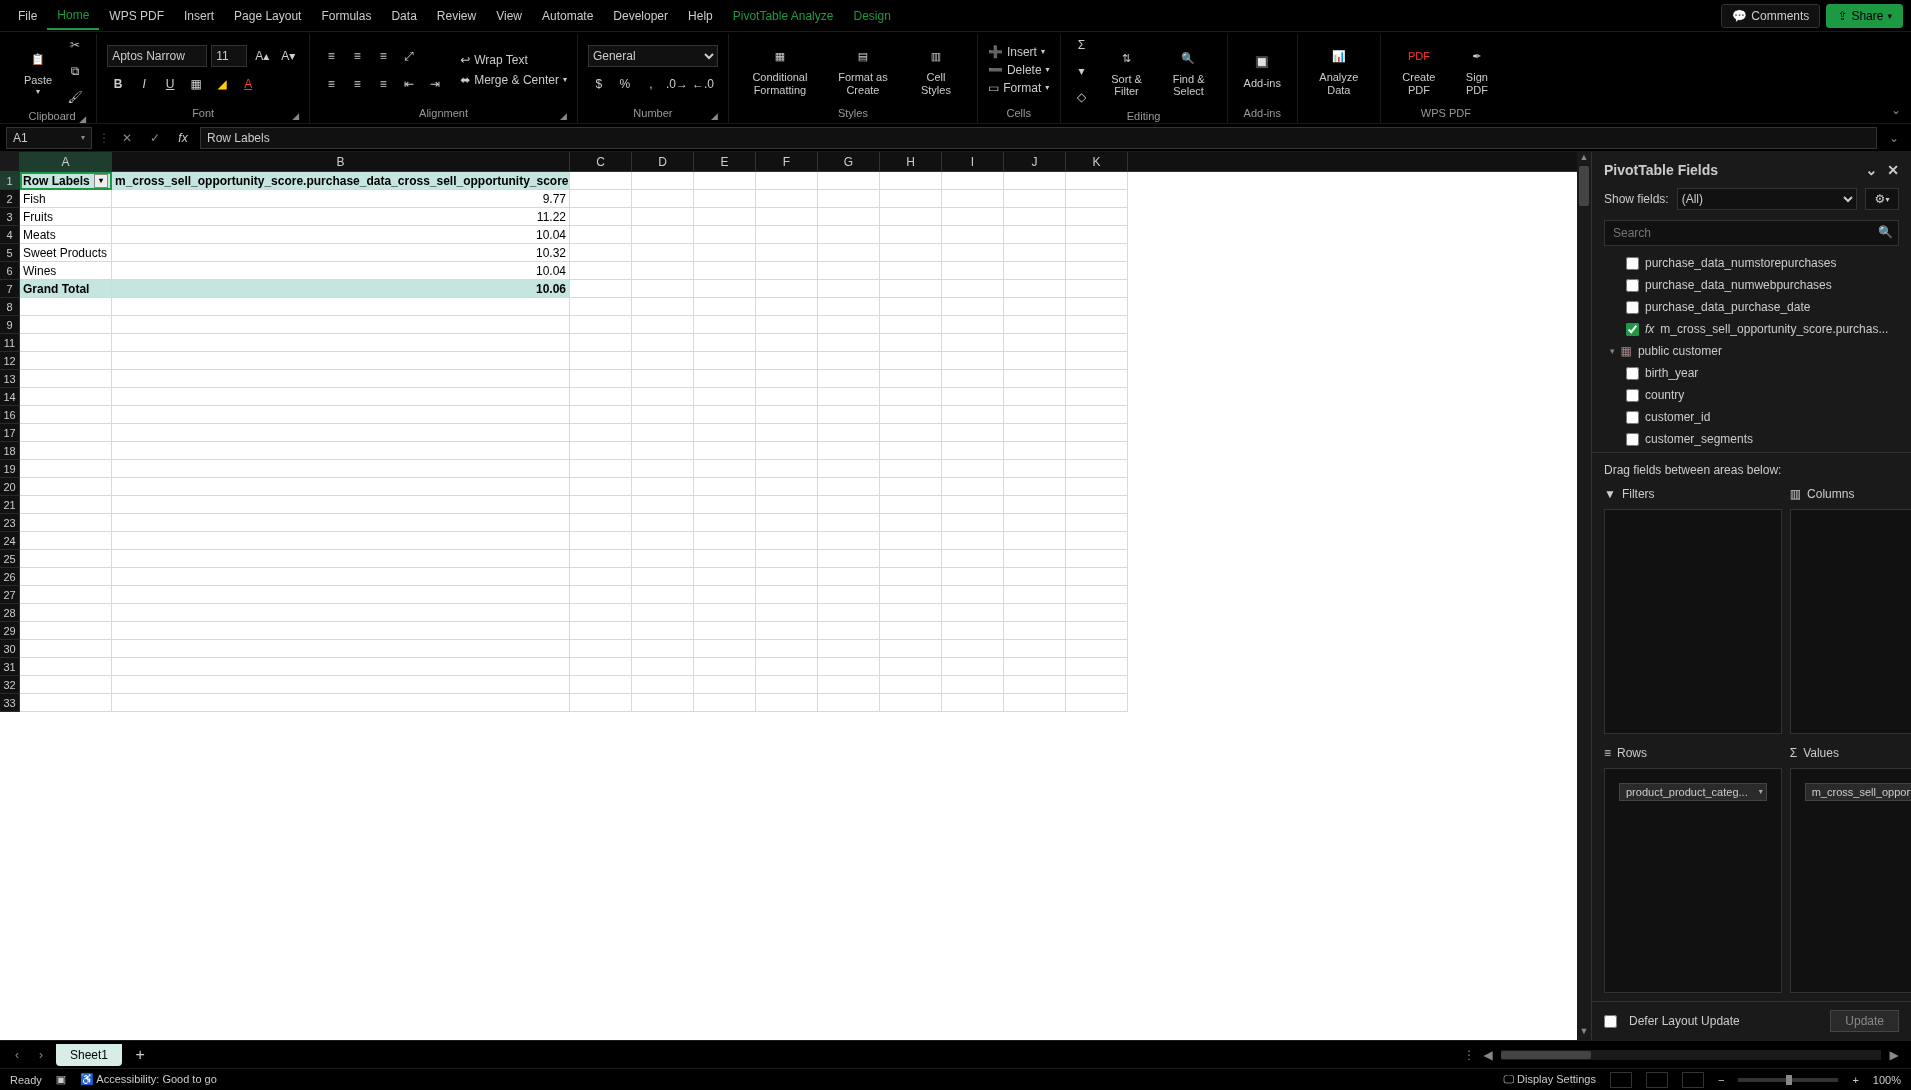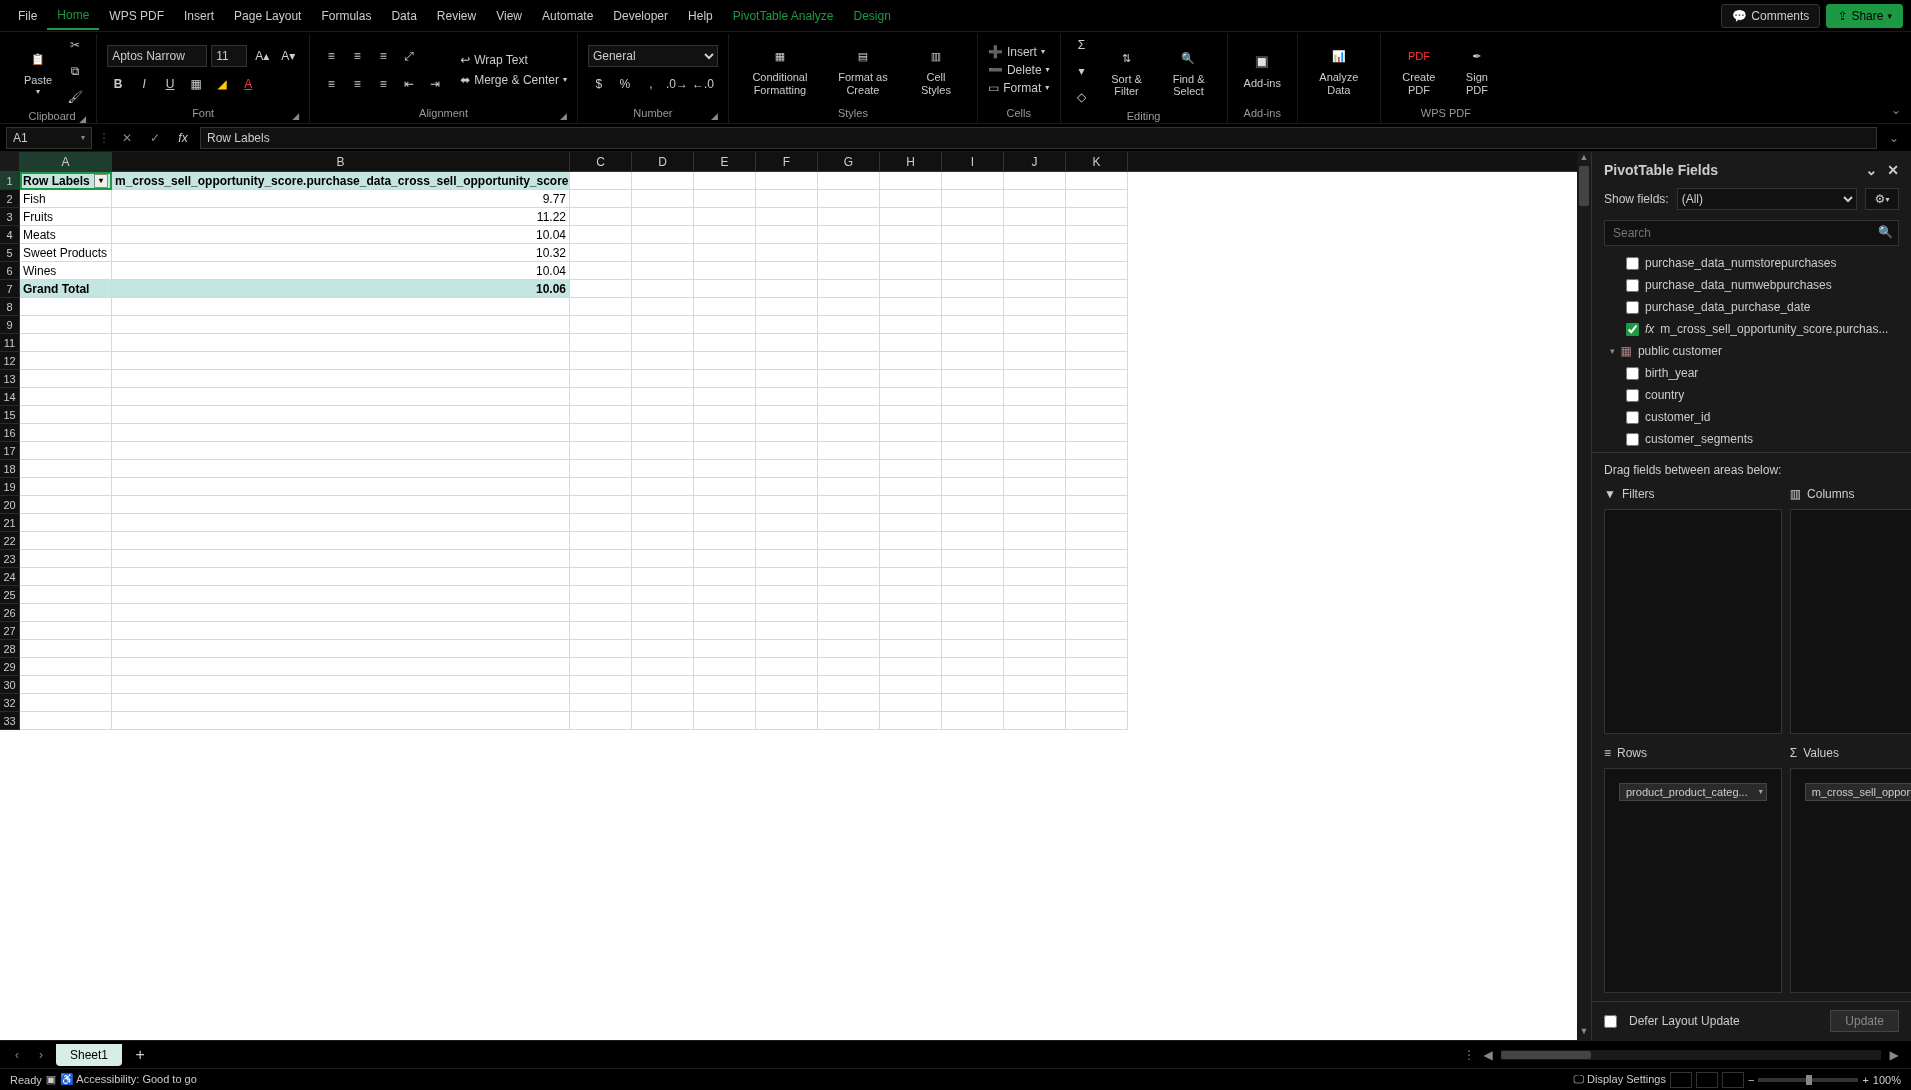--- a/index.html
+++ b/index.html
@@ -94,21 +94,21 @@
 
 .sheettabs { height: 28px; background: #000; display: flex; align-items: center; padding: 0 8px; gap: 6px; border-top:1px solid #1a1a1a; }
 .navarrow { color:#888; width:18px; text-align:center; }
 .sheettab { background:#d7eee8; color:#000; padding: 4px 14px; border-radius: 0 0 4px 4px; font-size:12px; }
 .addsheet { color:#ccc; width:24px; text-align:center; font-size:16px; }
 .sheettabs .hscroll { flex:1; display:flex; align-items:center; justify-content:flex-end; gap:4px; }
 .hscroll .track { width:380px; height:10px; background:#1a1a1a; position:relative; }
 .hscroll .thumb { position:absolute; left:0; top:1px; height:8px; width:90px; background:#444; border-radius:2px; }
 
 
-.statusbar { height: 22px; background: #000; display: flex; align-items: center; padding: 0 10px; gap: 4px; font-size: 11px; color: #ccc; border-top:1px solid #1a1a1a;}
+.statusbar { height: 22px; background: #000; display: flex; align-items: center; padding: 0 10px; gap: 14px; font-size: 11px; color: #ccc; border-top:1px solid #1a1a1a;}
 .statusbar .spacer { flex:1; }
 .viewbtn { width:22px; height:16px; border:1px solid #333; }
 .zoomslider { width:100px; height:4px; background:#333; position:relative; }
 .zoomslider .h { position:absolute; left:48px; top:-3px; width:6px; height:10px; background:#888; }
 </style>
 </head>
 <body>
 
 <div class="menubar">
   <div class="tab">File</div>
@@ -553,34 +553,20 @@
           <div class="cell" style="width: 62px;"></div>
           <div class="cell" style="width: 62px;"></div>
           <div class="cell" style="width: 62px;"></div>
           <div class="cell" style="width: 62px;"></div>
           <div class="cell" style="width: 62px;"></div>
           <div class="cell" style="width: 62px;"></div>
           <div class="cell" style="width: 62px;"></div>
           <div class="cell" style="width: 62px;"></div>
         </div>
         <div class="row">
-          <div class="rowhdr">15</div>
-          <div class="cell" style="width: 92px;"></div>
-          <div class="cell" style="width: 458px;"></div>
-          <div class="cell" style="width: 62px;"></div>
-          <div class="cell" style="width: 62px;"></div>
-          <div class="cell" style="width: 62px;"></div>
-          <div class="cell" style="width: 62px;"></div>
-          <div class="cell" style="width: 62px;"></div>
-          <div class="cell" style="width: 62px;"></div>
-          <div class="cell" style="width: 62px;"></div>
-          <div class="cell" style="width: 62px;"></div>
-          <div class="cell" style="width: 62px;"></div>
-        </div>
-        <div class="row">
           <div class="rowhdr">16</div>
           <div class="cell" style="width: 92px;"></div>
           <div class="cell" style="width: 458px;"></div>
           <div class="cell" style="width: 62px;"></div>
           <div class="cell" style="width: 62px;"></div>
           <div class="cell" style="width: 62px;"></div>
           <div class="cell" style="width: 62px;"></div>
           <div class="cell" style="width: 62px;"></div>
           <div class="cell" style="width: 62px;"></div>
           <div class="cell" style="width: 62px;"></div>
@@ -651,34 +637,20 @@
           <div class="cell" style="width: 62px;"></div>
           <div class="cell" style="width: 62px;"></div>
           <div class="cell" style="width: 62px;"></div>
           <div class="cell" style="width: 62px;"></div>
           <div class="cell" style="width: 62px;"></div>
           <div class="cell" style="width: 62px;"></div>
           <div class="cell" style="width: 62px;"></div>
           <div class="cell" style="width: 62px;"></div>
         </div>
         <div class="row">
-          <div class="rowhdr">22</div>
-          <div class="cell" style="width: 92px;"></div>
-          <div class="cell" style="width: 458px;"></div>
-          <div class="cell" style="width: 62px;"></div>
-          <div class="cell" style="width: 62px;"></div>
-          <div class="cell" style="width: 62px;"></div>
-          <div class="cell" style="width: 62px;"></div>
-          <div class="cell" style="width: 62px;"></div>
-          <div class="cell" style="width: 62px;"></div>
-          <div class="cell" style="width: 62px;"></div>
-          <div class="cell" style="width: 62px;"></div>
-          <div class="cell" style="width: 62px;"></div>
-        </div>
-        <div class="row">
           <div class="rowhdr">23</div>
           <div class="cell" style="width: 92px;"></div>
           <div class="cell" style="width: 458px;"></div>
           <div class="cell" style="width: 62px;"></div>
           <div class="cell" style="width: 62px;"></div>
           <div class="cell" style="width: 62px;"></div>
           <div class="cell" style="width: 62px;"></div>
           <div class="cell" style="width: 62px;"></div>
           <div class="cell" style="width: 62px;"></div>
           <div class="cell" style="width: 62px;"></div>
@@ -764,20 +736,34 @@
           <div class="cell" style="width: 62px;"></div>
           <div class="cell" style="width: 62px;"></div>
           <div class="cell" style="width: 62px;"></div>
           <div class="cell" style="width: 62px;"></div>
           <div class="cell" style="width: 62px;"></div>
           <div class="cell" style="width: 62px;"></div>
           <div class="cell" style="width: 62px;"></div>
         </div>
         <div class="row">
           <div class="rowhdr">30</div>
+          <div class="cell" style="width: 92px;"></div>
+          <div class="cell" style="width: 458px;"></div>
+          <div class="cell" style="width: 62px;"></div>
+          <div class="cell" style="width: 62px;"></div>
+          <div class="cell" style="width: 62px;"></div>
+          <div class="cell" style="width: 62px;"></div>
+          <div class="cell" style="width: 62px;"></div>
+          <div class="cell" style="width: 62px;"></div>
+          <div class="cell" style="width: 62px;"></div>
+          <div class="cell" style="width: 62px;"></div>
+          <div class="cell" style="width: 62px;"></div>
+        </div>
+        <div class="row">
+          <div class="rowhdr">31</div>
           <div class="cell" style="width: 92px;"></div>
           <div class="cell" style="width: 458px;"></div>
           <div class="cell" style="width: 62px;"></div>
           <div class="cell" style="width: 62px;"></div>
           <div class="cell" style="width: 62px;"></div>
           <div class="cell" style="width: 62px;"></div>
           <div class="cell" style="width: 62px;"></div>
           <div class="cell" style="width: 62px;"></div>
           <div class="cell" style="width: 62px;"></div>
           <div class="cell" style="width: 62px;"></div>

